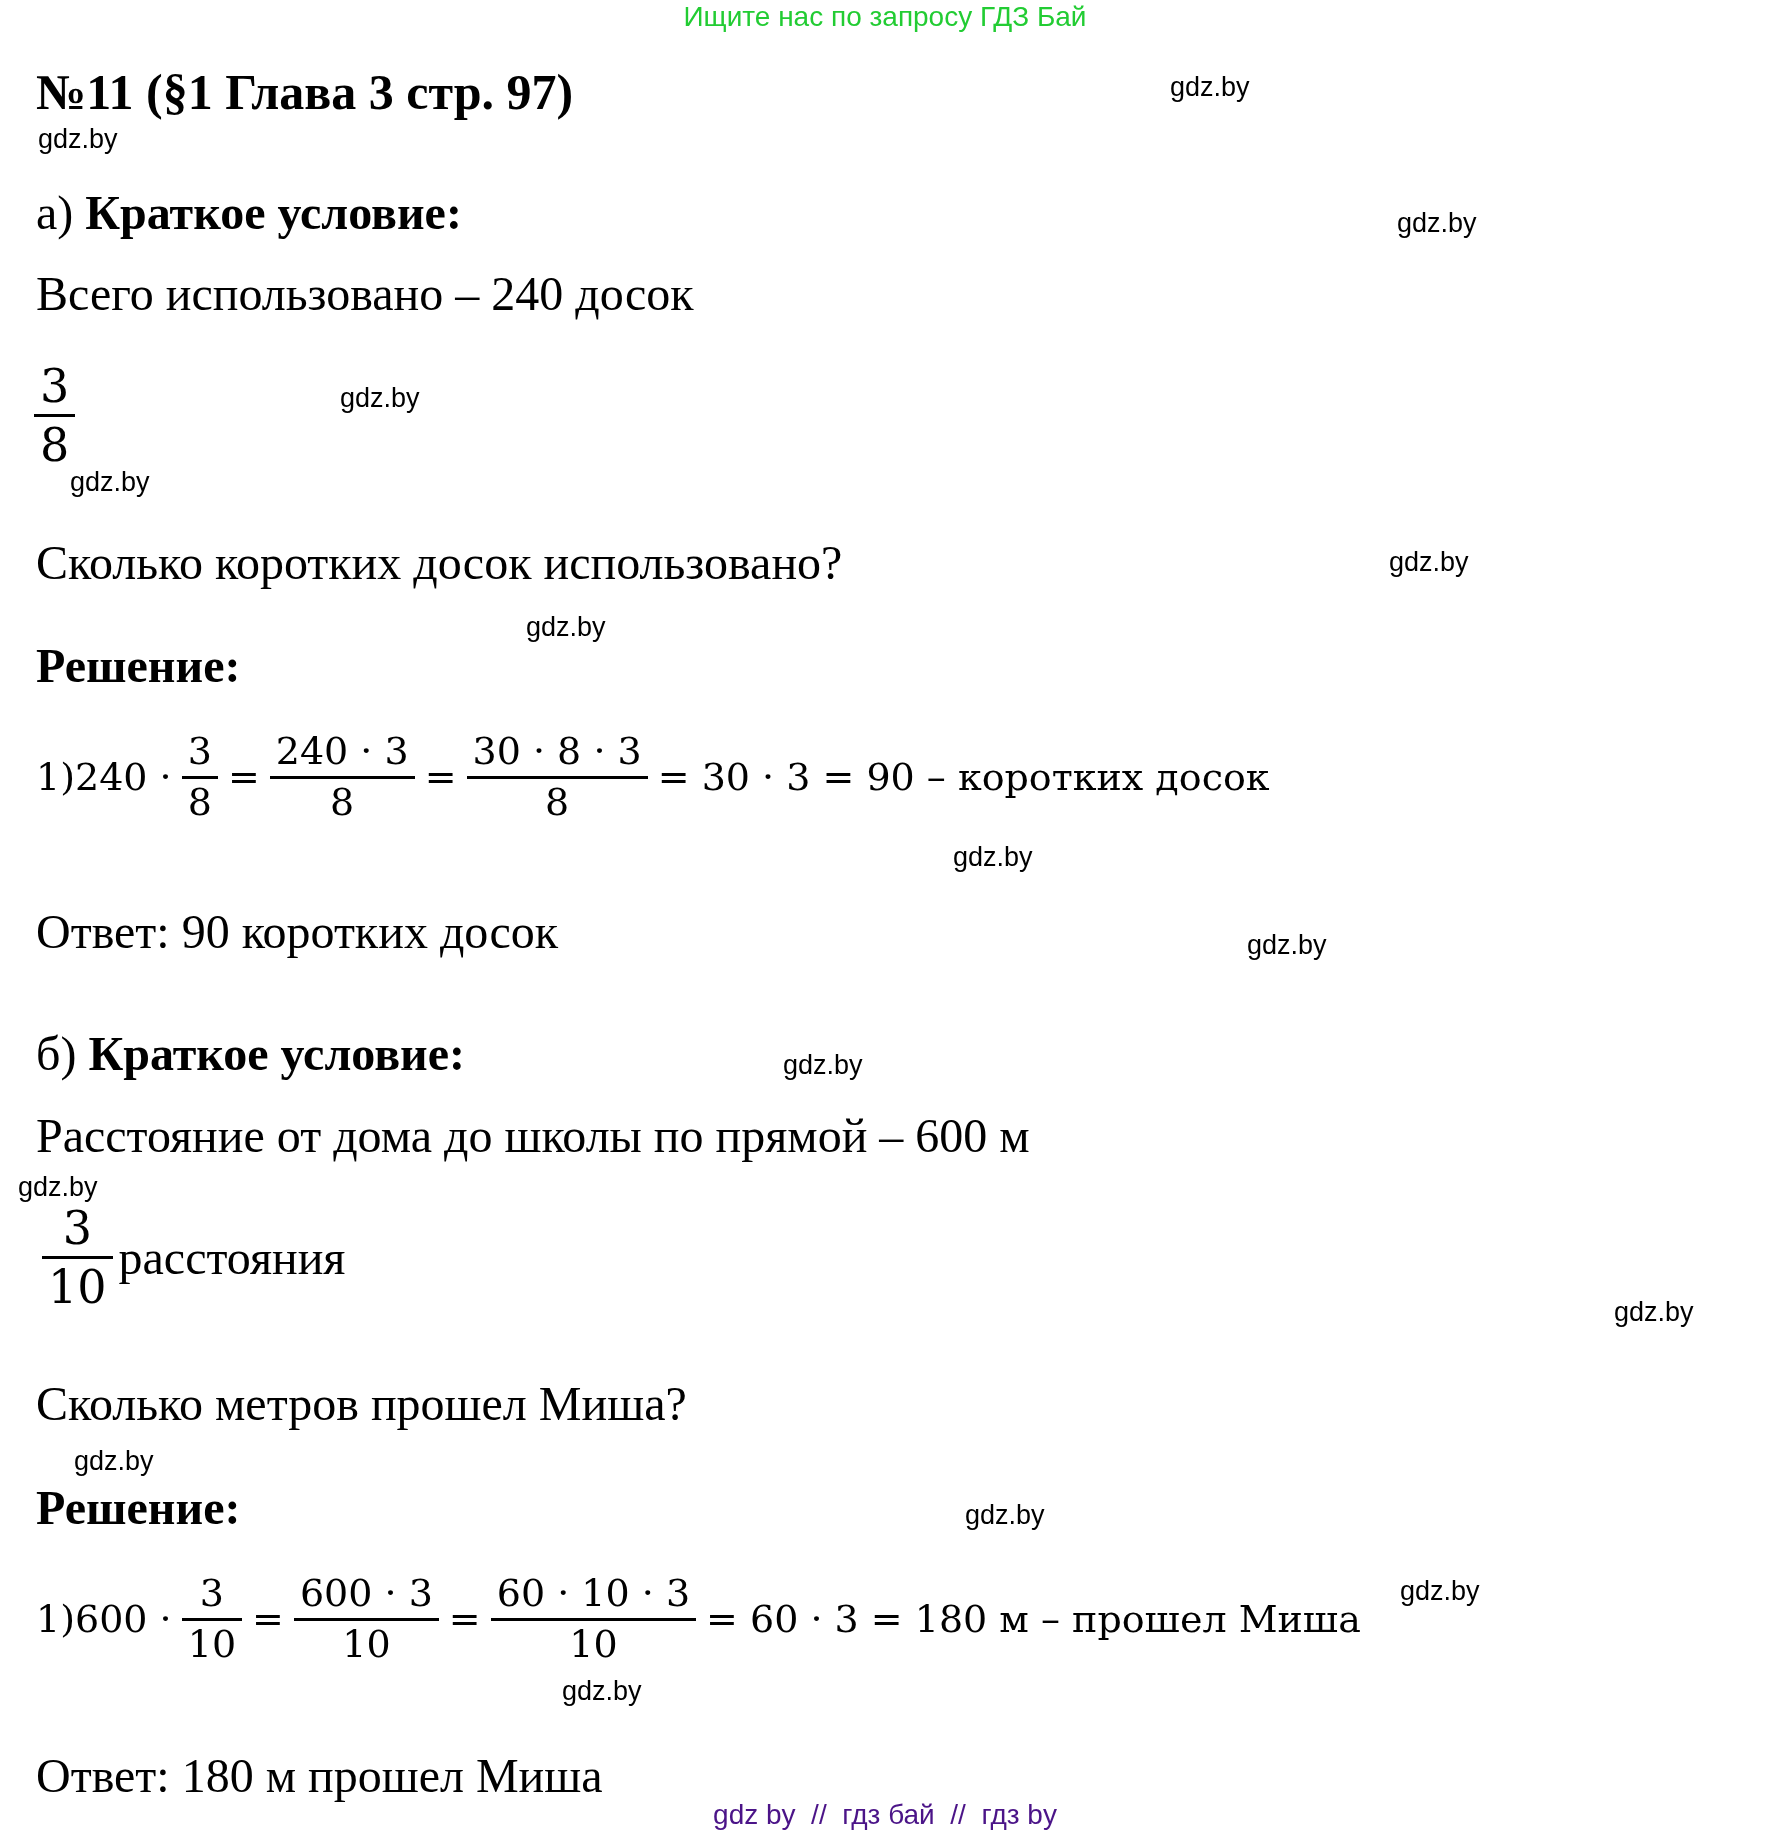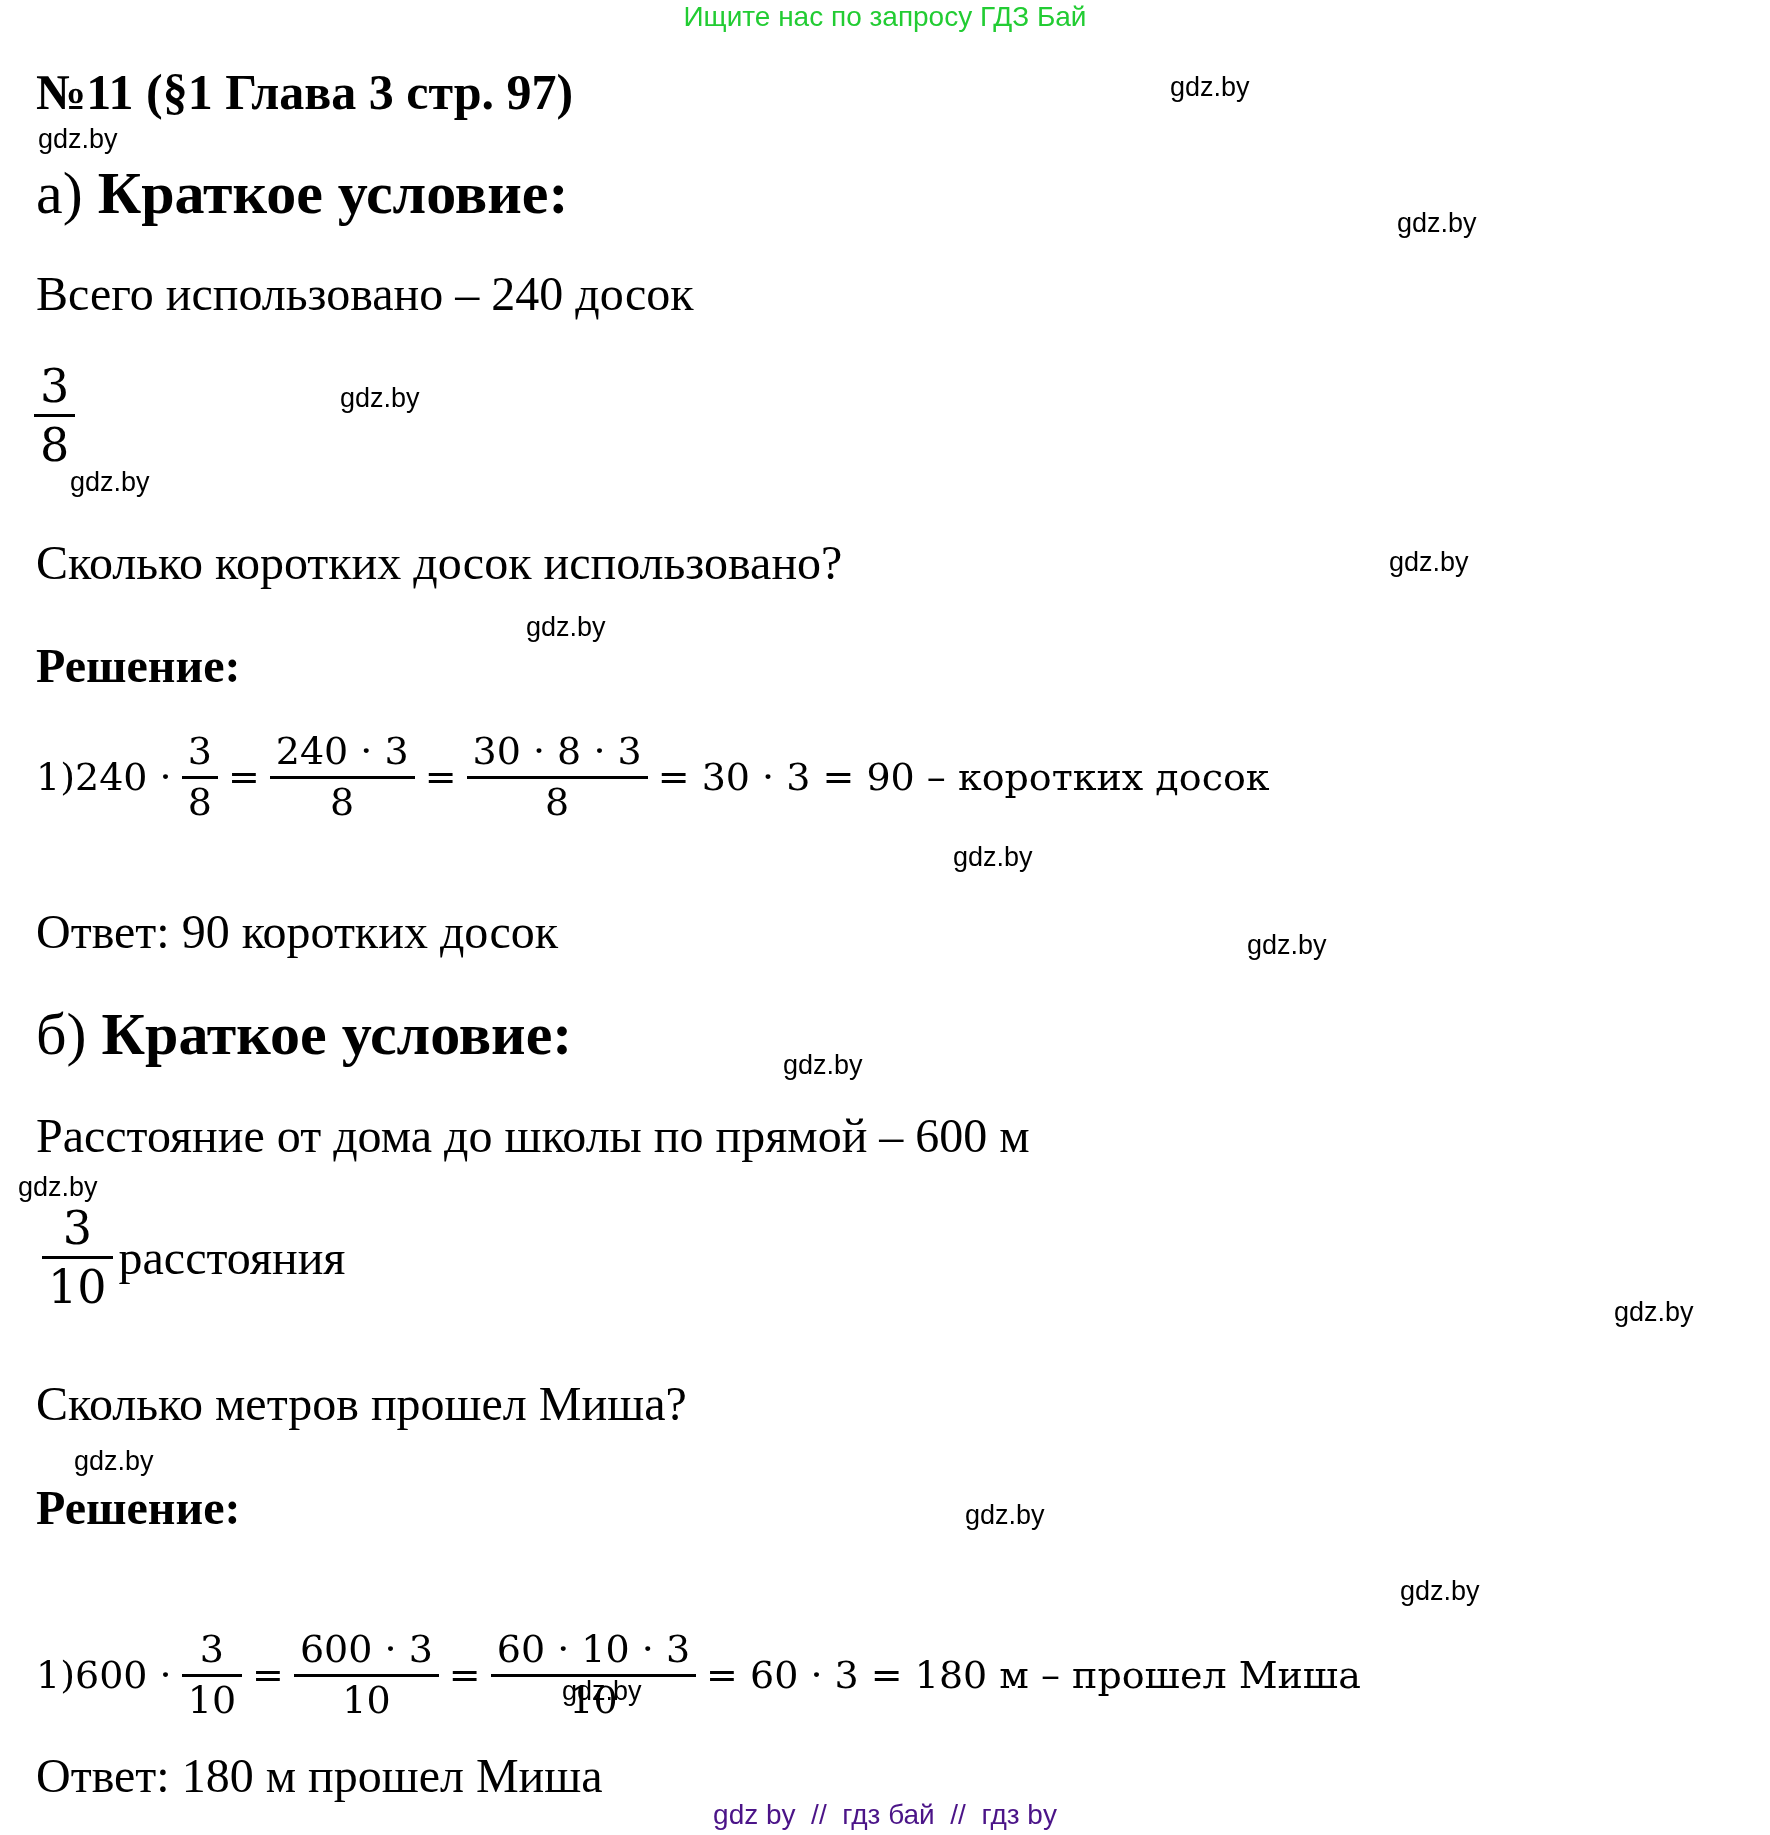--- a/index.html
+++ b/index.html
@@ -5,21 +5,21 @@
   html, body { margin: 0; padding: 0; background: #ffffff; }
   body { width: 1770px; height: 1835px; position: relative; overflow: hidden; color: #000; }
   .abs { position: absolute; white-space: nowrap; }
   .serif { font-family: "Liberation Serif", "DejaVu Serif", serif; }
   .sans { font-family: "Liberation Sans", "DejaVu Sans", sans-serif; }
   .math { font-family: "DejaVu Serif", "Liberation Serif", serif; }
   .top-banner { top: 0px; left: 0; width: 1770px; text-align: center; font-size: 28px; color: #22cc33; line-height: 34px; }
   .footer { top: 1797px; left: 0; width: 1770px; text-align: center; font-size: 28px; color: #4b1488; line-height: 36px; }
   .wm { font-size: 27px; color: #000000; line-height: 30px; }
   .title { font-size: 50px; font-weight: bold; line-height: 60px; }
-  .h2 { font-size: 60px; line-height: 56px; }
+  .h2 { font-size: 48px; line-height: 56px; margin-top: 20px; }
   .h2 b { font-weight: bold; }
   .line { font-size: 48px; line-height: 56px; }
   .bold48 { font-size: 48px; font-weight: bold; line-height: 56px; }
   .frac { display: inline-flex; flex-direction: column; align-items: center; vertical-align: middle; }
   .frac .num, .frac .den { display: block; line-height: 1.05; padding: 0 6px; }
   .frac .bar { display: block; align-self: stretch; border-top: 3px solid #000; margin: 4px 0; }
   .eq { font-size: 38px; display: flex; align-items: center; gap: 10px; }
   .eq .t { display: inline-block; }
 </style>
 </head>
@@ -102,21 +102,21 @@
     <span class="bar"></span>
     <span class="den">10</span>
   </span>
   <span>расстояния</span>
 </div>
 
 <div class="abs serif line" style="left:36px; top:1376px;">Сколько метров прошел Миша?</div>
 
 <div class="abs serif bold48" style="left:36px; top:1480px;">Решение:</div>
 
-<div class="abs math eq" style="left:36px; top:1630px;">
+<div class="abs math eq" style="left:36px; top:1574px;">
   <span class="t">1)600 ·</span>
   <span class="frac">
     <span class="num">3</span>
     <span class="bar"></span>
     <span class="den">10</span>
   </span>
   <span class="t">=</span>
   <span class="frac">
     <span class="num">600 · 3</span>
     <span class="bar"></span>

